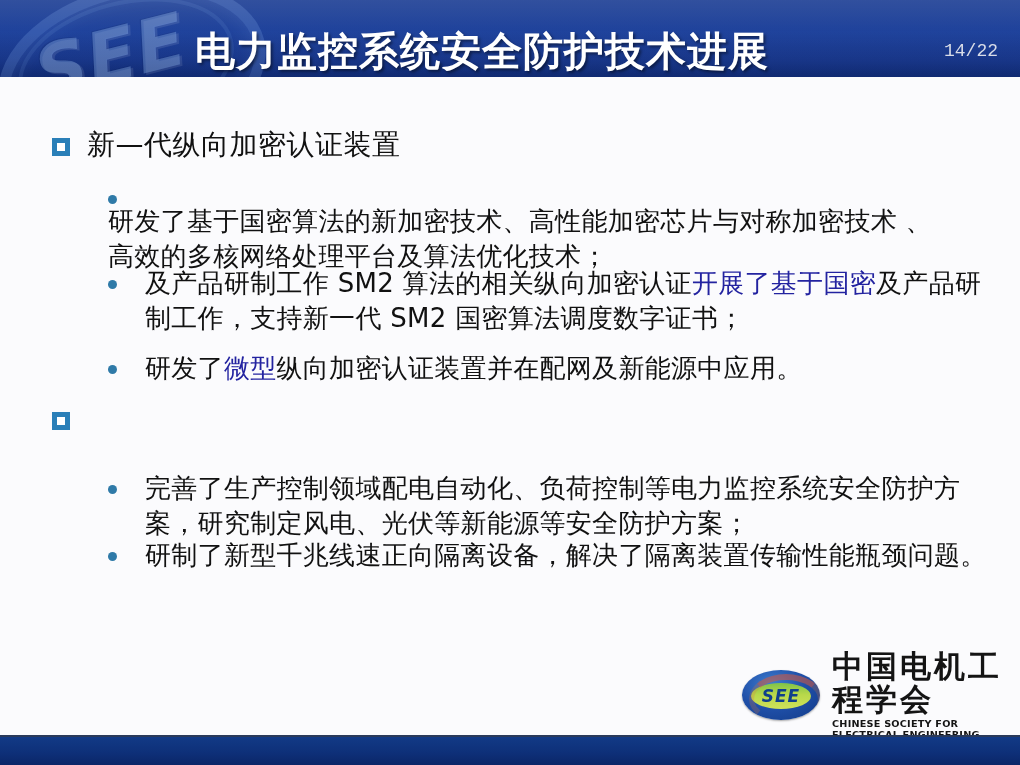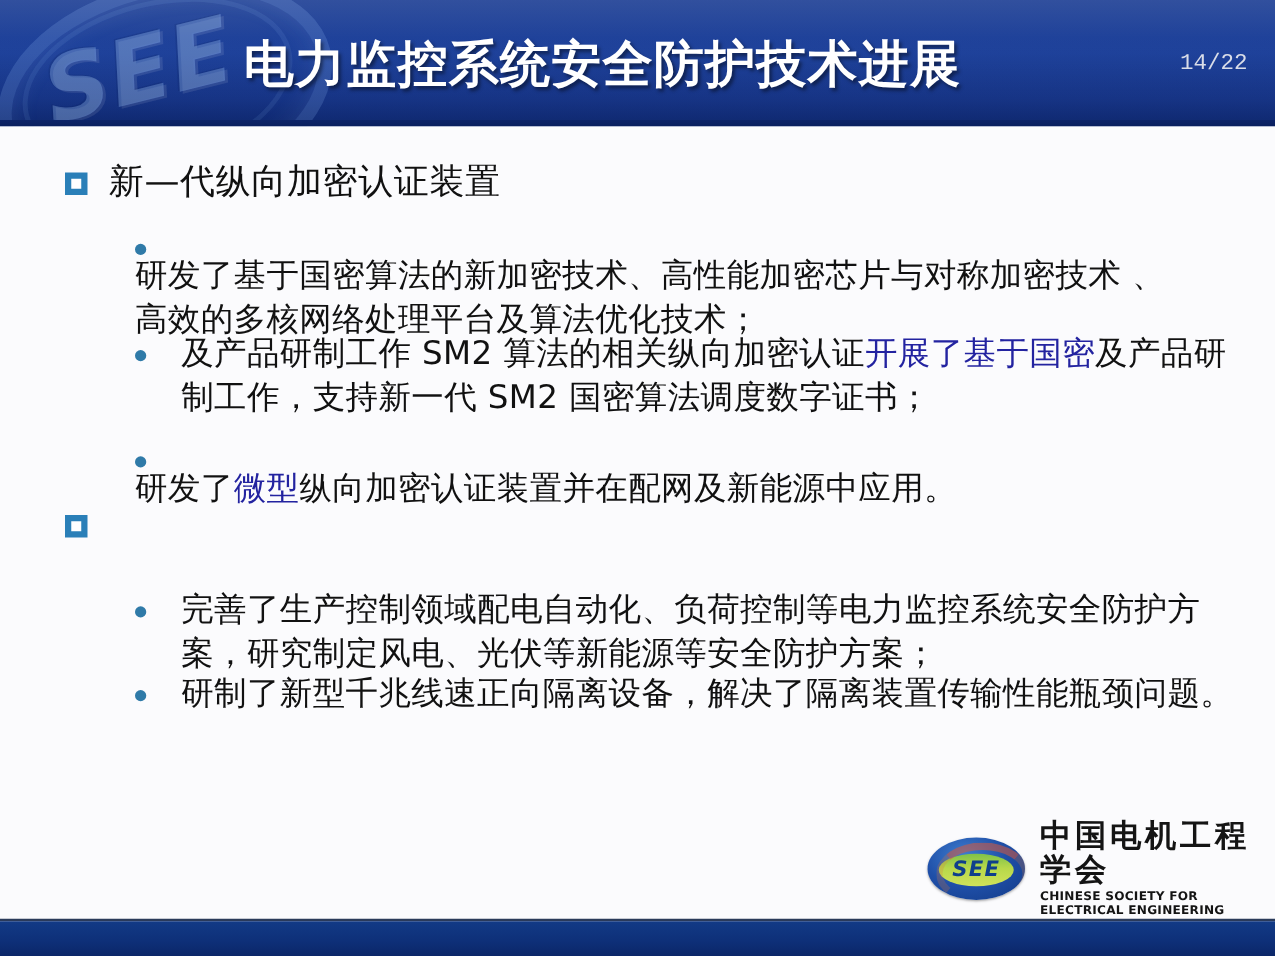--- a/index.html
+++ b/index.html
@@ -19,21 +19,21 @@
     height: 765px;
     background: #fbfbfd;
     box-sizing: border-box;
   }
 
   
   .header {
     position: absolute;
     left: 0; top: 0;
     width: 1020px;
-    height: 101px;
+    height: 77px;
     background: linear-gradient(180deg, #1a3c93 0%, #1b3f9a 42%, #16358a 78%, #0f2a75 100%);
     overflow: hidden;
   }
   .header-sheen {
     position: absolute;
     left: 0; top: 0; width: 1020px; height: 101px;
     background: linear-gradient(180deg, rgba(255,255,255,0.10) 0%, rgba(255,255,255,0.02) 30%, rgba(0,0,0,0.06) 100%);
     pointer-events: none;
   }
   .header-bottomline {
@@ -206,21 +206,21 @@
     border-radius: 50%;
     border-top: 6px solid rgba(215,90,60,0.55);
     border-left: 5px solid rgba(215,120,60,0.25);
     border-right: 5px solid rgba(215,120,60,0.25);
     border-bottom: 6px solid transparent;
   }
   .logo-words {
     margin-left: 12px;
   }
   .logo-cn {
-    font-size: 25px;
+    font-size: 31px;
     font-weight: bold;
     color: #141414;
     letter-spacing: 3px;
     line-height: 1.05;
     font-family: "DejaVu Sans", "Liberation Sans", sans-serif;
   }
   .logo-en {
     font-size: 9.5px;
     font-weight: bold;
     color: #141414;
@@ -277,21 +277,21 @@
       </div>
     </div>
 
     <div class="block l2" style="left:108px; top:165px; width:880px;">
       <div class="l2-marker"></div>
       <div class="l2-text">
         <span>及产品研制工作 SM2 算法的相关纵向加密认证</span><span class="hl">开展了基于国密</span><span>及产品研制工作，支持新一代 SM2 国密算法调度数字证书；</span>
       </div>
     </div>
 
-    <div class="block l2" style="left:108px; top:250px; width:880px;flex-direction:column;">
+    <div class="block l2" style="left:108px; top:250px; width:880px;">
       <div class="l2-marker"></div>
       <div class="l2-text">
         <span>研发了</span><span class="hl">微型</span><span>纵向加密认证装置并在配网及新能源中应用。</span>
       </div>
     </div>
 
     <div class="block l1" style="left:52px; top:300px;">
       <div class="l1-marker"></div>
     </div>
 

